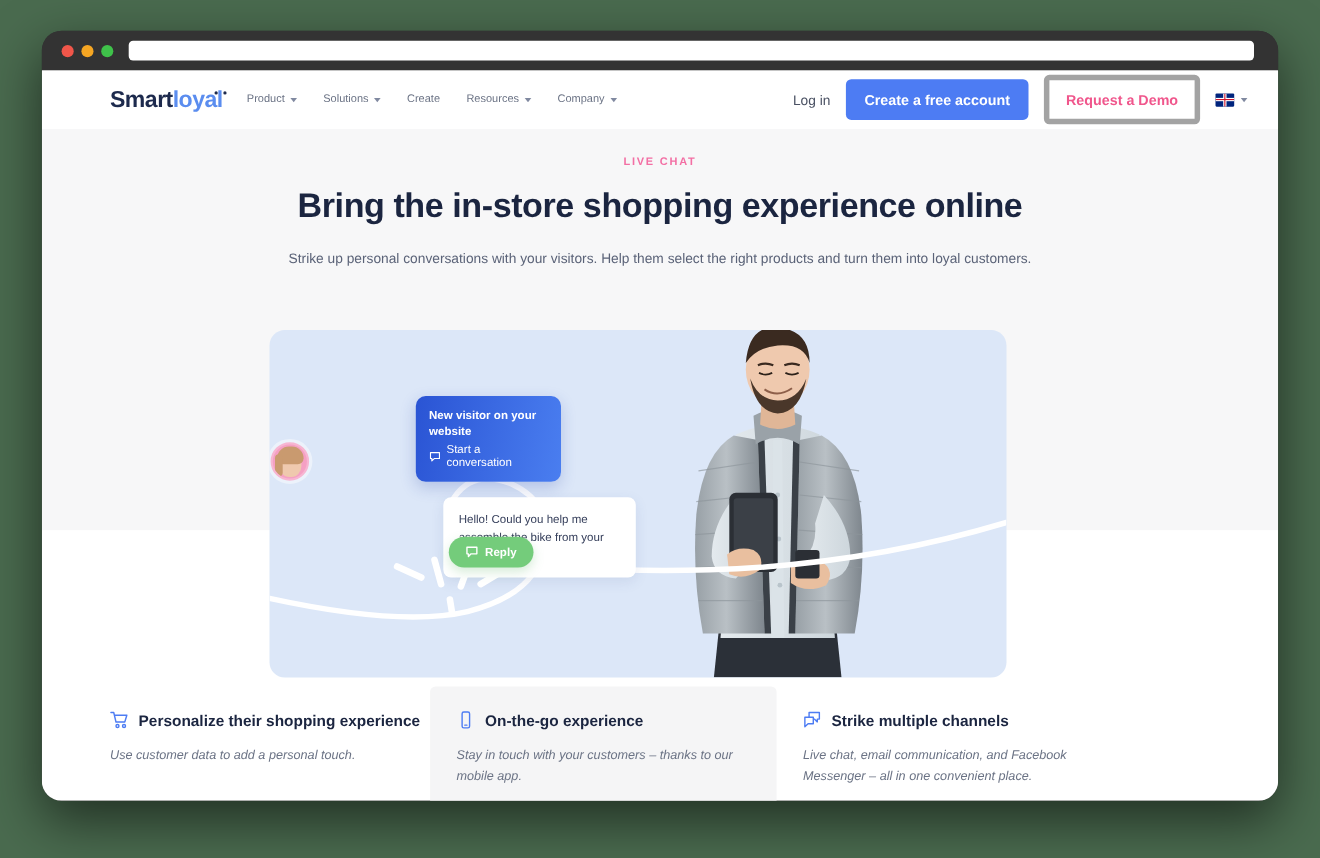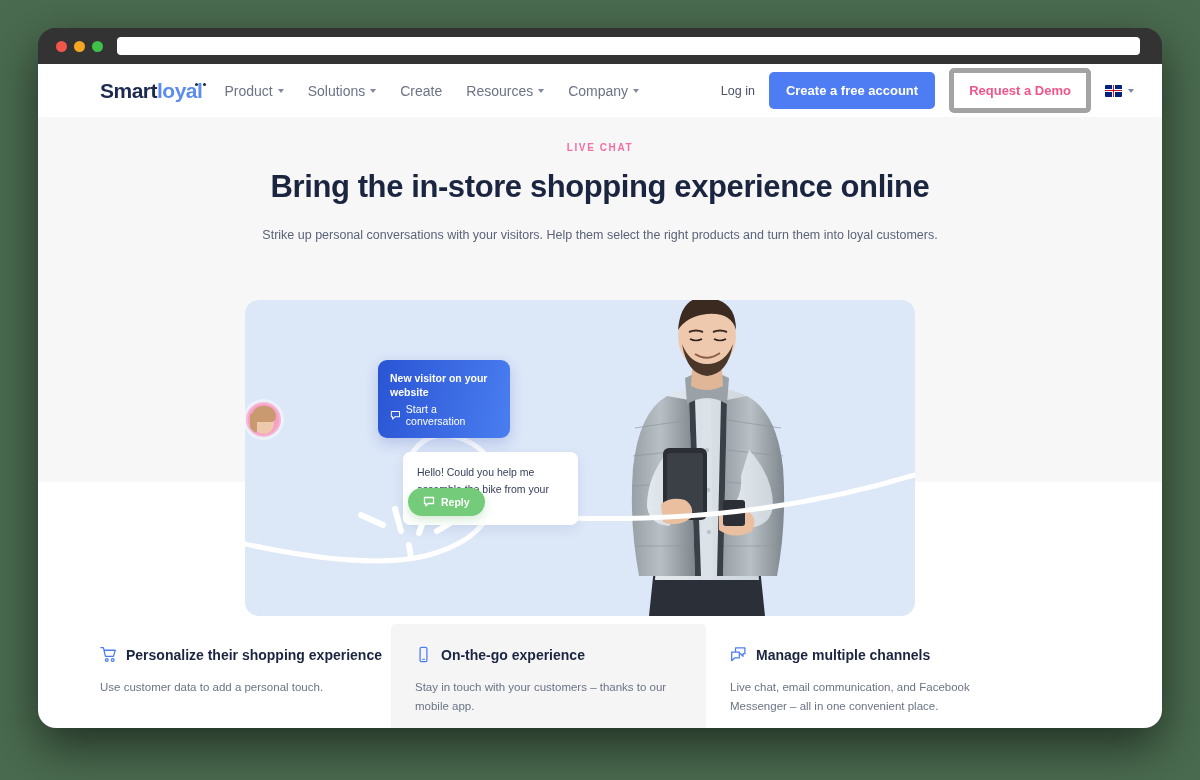--- a/index.html
+++ b/index.html
@@ -102,21 +102,21 @@
     background: #1d2a4d;
     box-shadow: 8px 0 0 #1d2a4d;
   }
 
   .nav {
     display: flex;
     align-items: center;
     gap: 24px;
   }
   .nav-item {
-    font-size: 14px;
+    font-size: 10px;
     color: #6b7385;
     display: flex;
     align-items: center;
     gap: 5px;
     cursor: pointer;
     white-space: nowrap;
   }
   .caret {
     width: 0; height: 0;
     border-left: 3.5px solid transparent;
@@ -400,20 +400,21 @@
     justify-content: center;
     width: 17px; height: 17px;
     color: #4d7cf3;
     flex: none;
   }
   .feature .f-body {
     margin-top: 15px;
     font-size: 11.5px;
     line-height: 1.65;
     color: #6b7385;
+    font-style: italic;
   }
 </style>
 </head>
 <body>
 
 <div class="browser-window">
 
   <div class="browser-chrome">
     <div class="traffic-lights">
       <span class="dot red"></span>
@@ -621,21 +622,21 @@
       </div>
 
       <div class="feature">
         <div class="f-head">
           <span class="f-icon">
             <svg width="18" height="18" viewBox="0 0 20 20">
               <path d="M6.5 1.5 h11 v7 h-2.2 v3 l-3.1 -3 H6.5 Z" fill="none" stroke="#4d7cf3" stroke-width="1.5" stroke-linejoin="round"></path>
               <path d="M2 6.5 h9 v7 h-5.6 l-3.4 3.2 V13.5 H2 Z" fill="#ffffff" stroke="#4d7cf3" stroke-width="1.5" stroke-linejoin="round"></path>
             </svg>
           </span>
-          <span>Manage multiple channels</span>
+          <span>Strike multiple channels</span>
         </div>
         <div class="f-body">Live chat, email communication, and Facebook Messenger – all in one convenient place.</div>
       </div>
 
     </div>
 
   </div>
 </div>
 
 </body></html>

